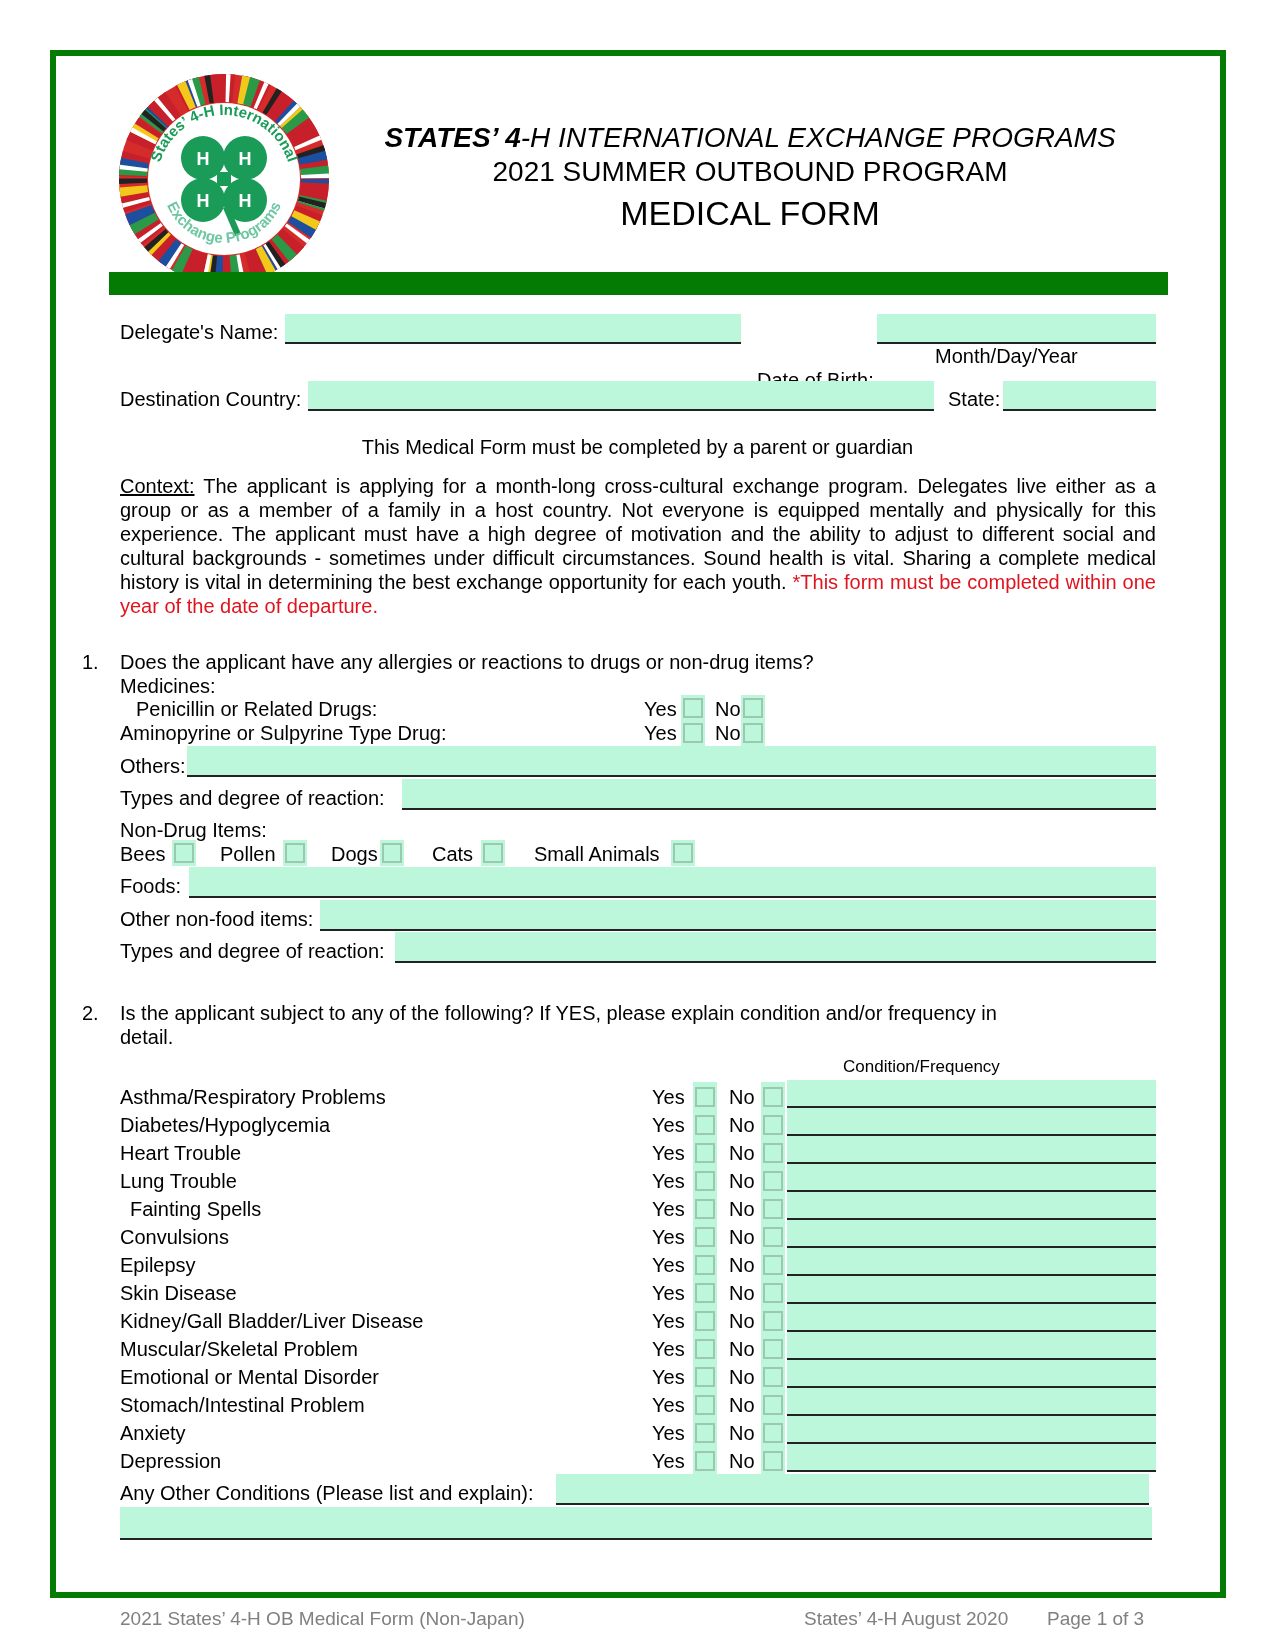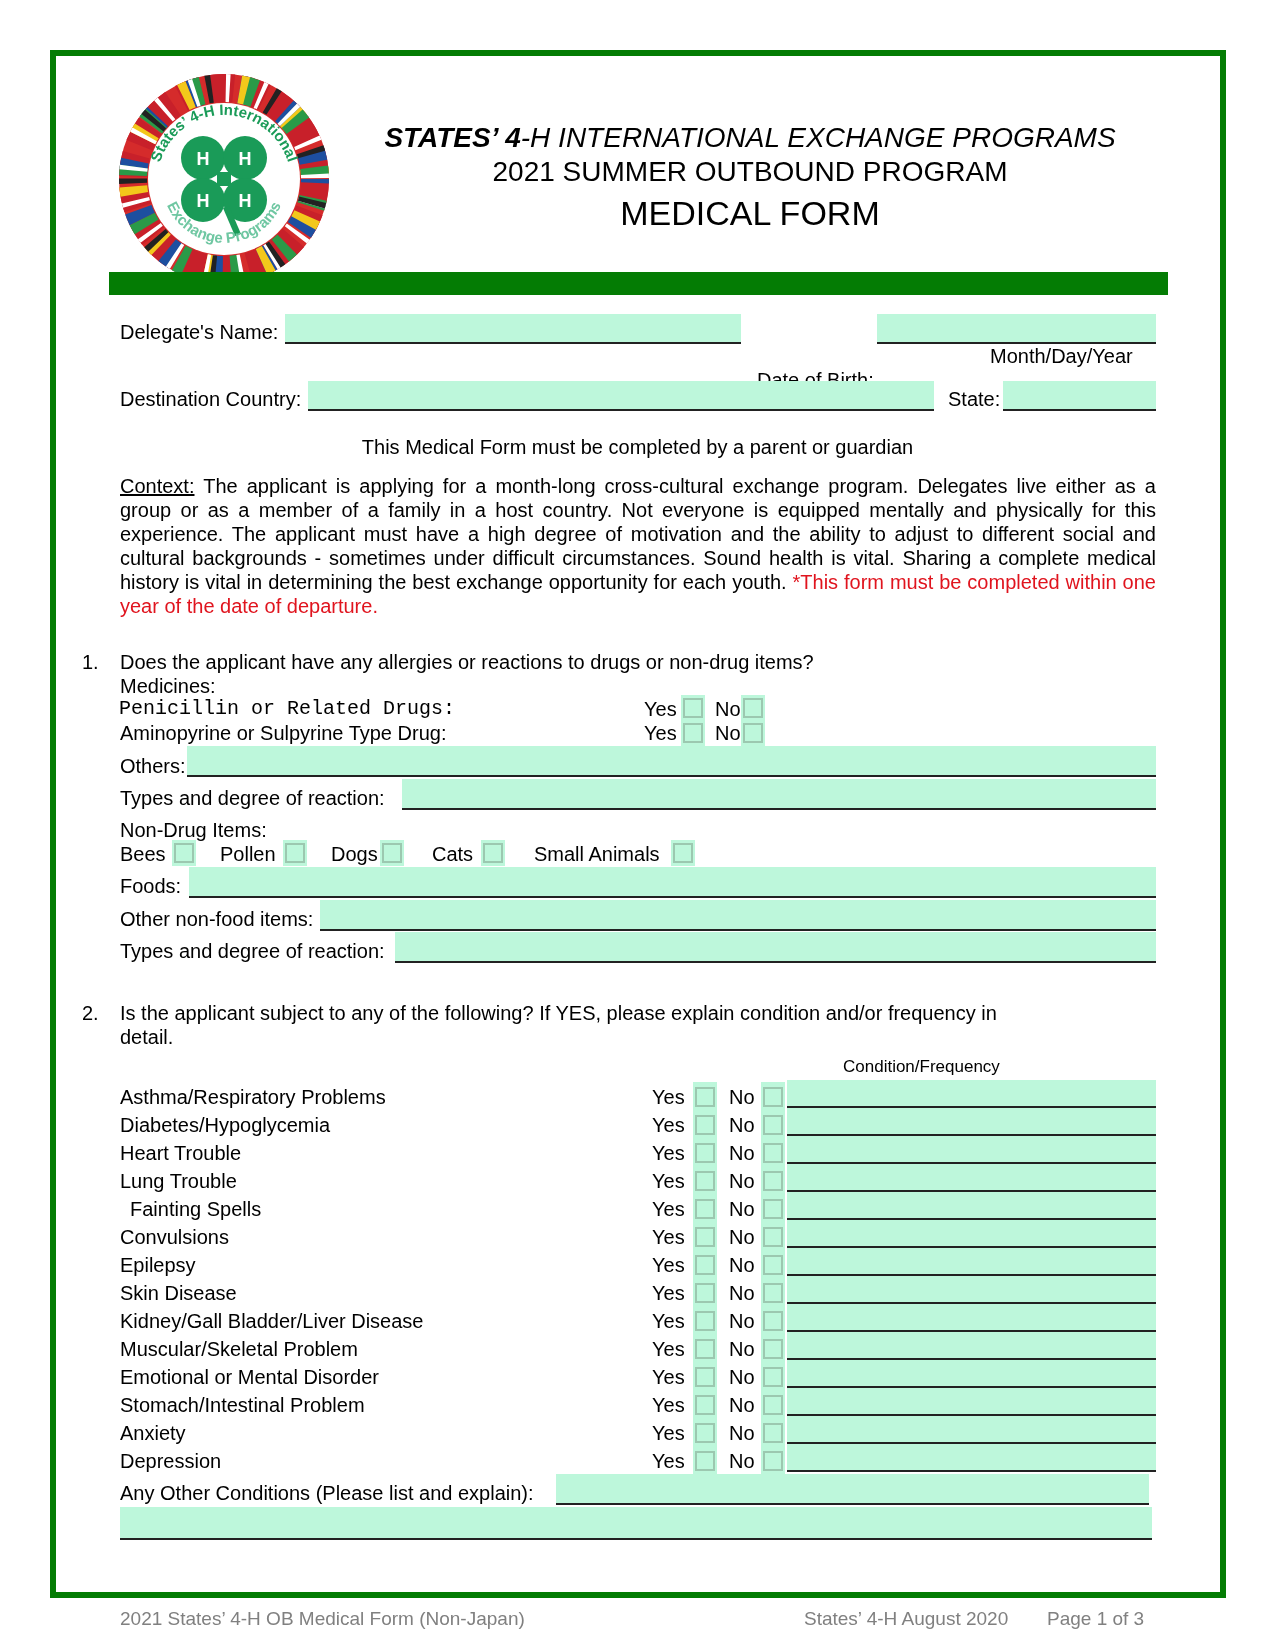--- a/index.html
+++ b/index.html
@@ -71,36 +71,36 @@
 <div class="abs title t1"><b>STATES’ 4</b><span>-H INTERNATIONAL EXCHANGE PROGRAMS</span></div>
 <div class="abs title t2">2021 SUMMER OUTBOUND PROGRAM</div>
 <div class="abs title t3">MEDICAL FORM</div>
 
 <div class="abs greenbar"></div>
 
 <div class="abs lbl" style="left:120px; top:320px;">Delegate's Name:</div>
 <div class="abs field" style="left:285px; top:314px; width:456px; height:30px;"></div>
 <div class="abs lbl" style="left:757px; top:320px;margin-top:48px;">Date of Birth:</div>
 <div class="abs field" style="left:877px; top:314px; width:279px; height:30px;"></div>
-<div class="abs lbl" style="left:990px; top:344px;">Month/Day/Year</div>
+<div class="abs lbl" style="left:935px; top:344px;">Month/Day/Year</div>
 
 <div class="abs lbl" style="left:120px; top:387px;">Destination Country:</div>
 <div class="abs field" style="left:308px; top:381px; width:626px; height:30px;"></div>
 <div class="abs lbl" style="left:948px; top:387px;">State:</div>
 <div class="abs field" style="left:1003px; top:381px; width:153px; height:30px;"></div>
 
 <div class="abs lbl" style="left:0; width:1275px; text-align:center; top:435px;">This Medical Form must be completed by a parent or guardian</div>
 
 <div class="abs para" style="top:474px;"><span class="u">Context:</span><span> The applicant is applying for a month-long cross-cultural exchange program. Delegates live either as a group or as a member of a family in a host country. Not everyone is equipped mentally and physically for this experience.  The applicant must have a high degree of motivation and the ability to adjust to different social and cultural backgrounds - sometimes under difficult circumstances. Sound health is vital. Sharing a complete medical history is vital in determining the best exchange opportunity for each youth. </span><span class="red">*This form must be completed within one year of the date of departure.</span></div>
 
 <div class="abs lbl" style="left:82px; top:650px;">1.</div>
 <div class="abs lbl" style="left:120px; top:650px;">Does the applicant have any allergies or reactions to drugs or non-drug items?</div>
 <div class="abs lbl" style="left:120px; top:674px;">Medicines:</div>
 
-<div class="abs lbl" style="left:119px; top:697px;font-family:Liberation Mono, monospace;">Penicillin or Related Drugs:</div>
+<div class="abs lbl" style="left:136px; top:697px;">Penicillin or Related Drugs:</div>
 <div class="abs lbl" style="left:644px; top:697px;">Yes</div>
 <div class="abs cbwrap" style="left:681px; top:695px;">
     <div class="cb"></div>
   </div>
 <div class="abs lbl" style="left:715px; top:697px;">No</div>
 <div class="abs cbwrap" style="left:741px; top:695px;">
     <div class="cb"></div>
   </div>
 
 <div class="abs lbl" style="left:120px; top:721px;">Aminopyrine or Sulpyrine Type Drug:</div>

